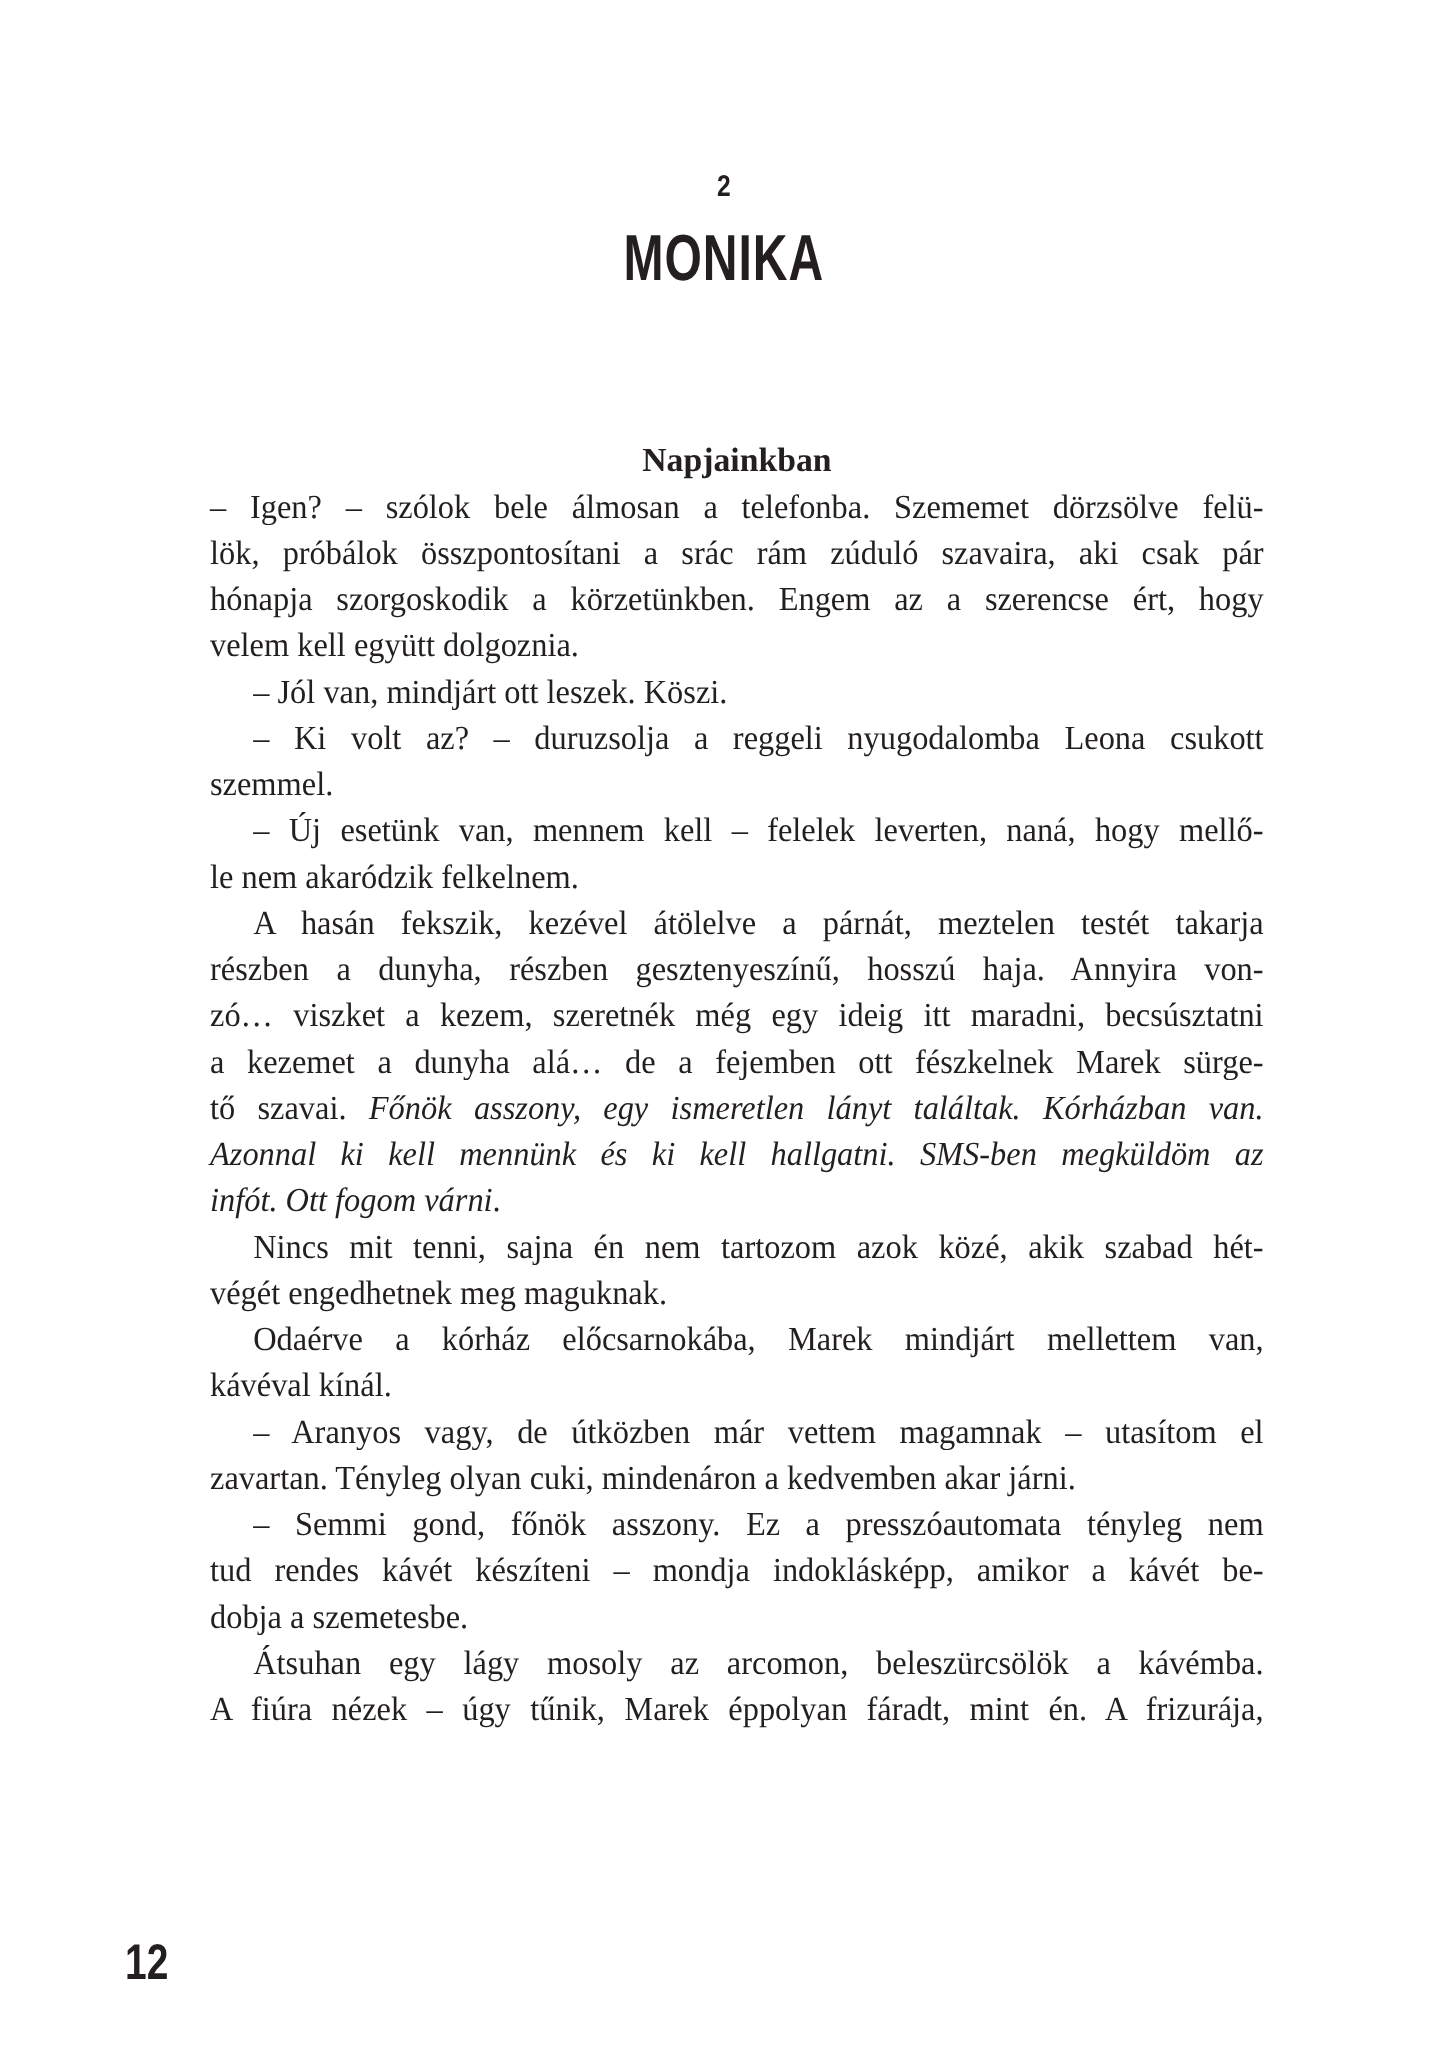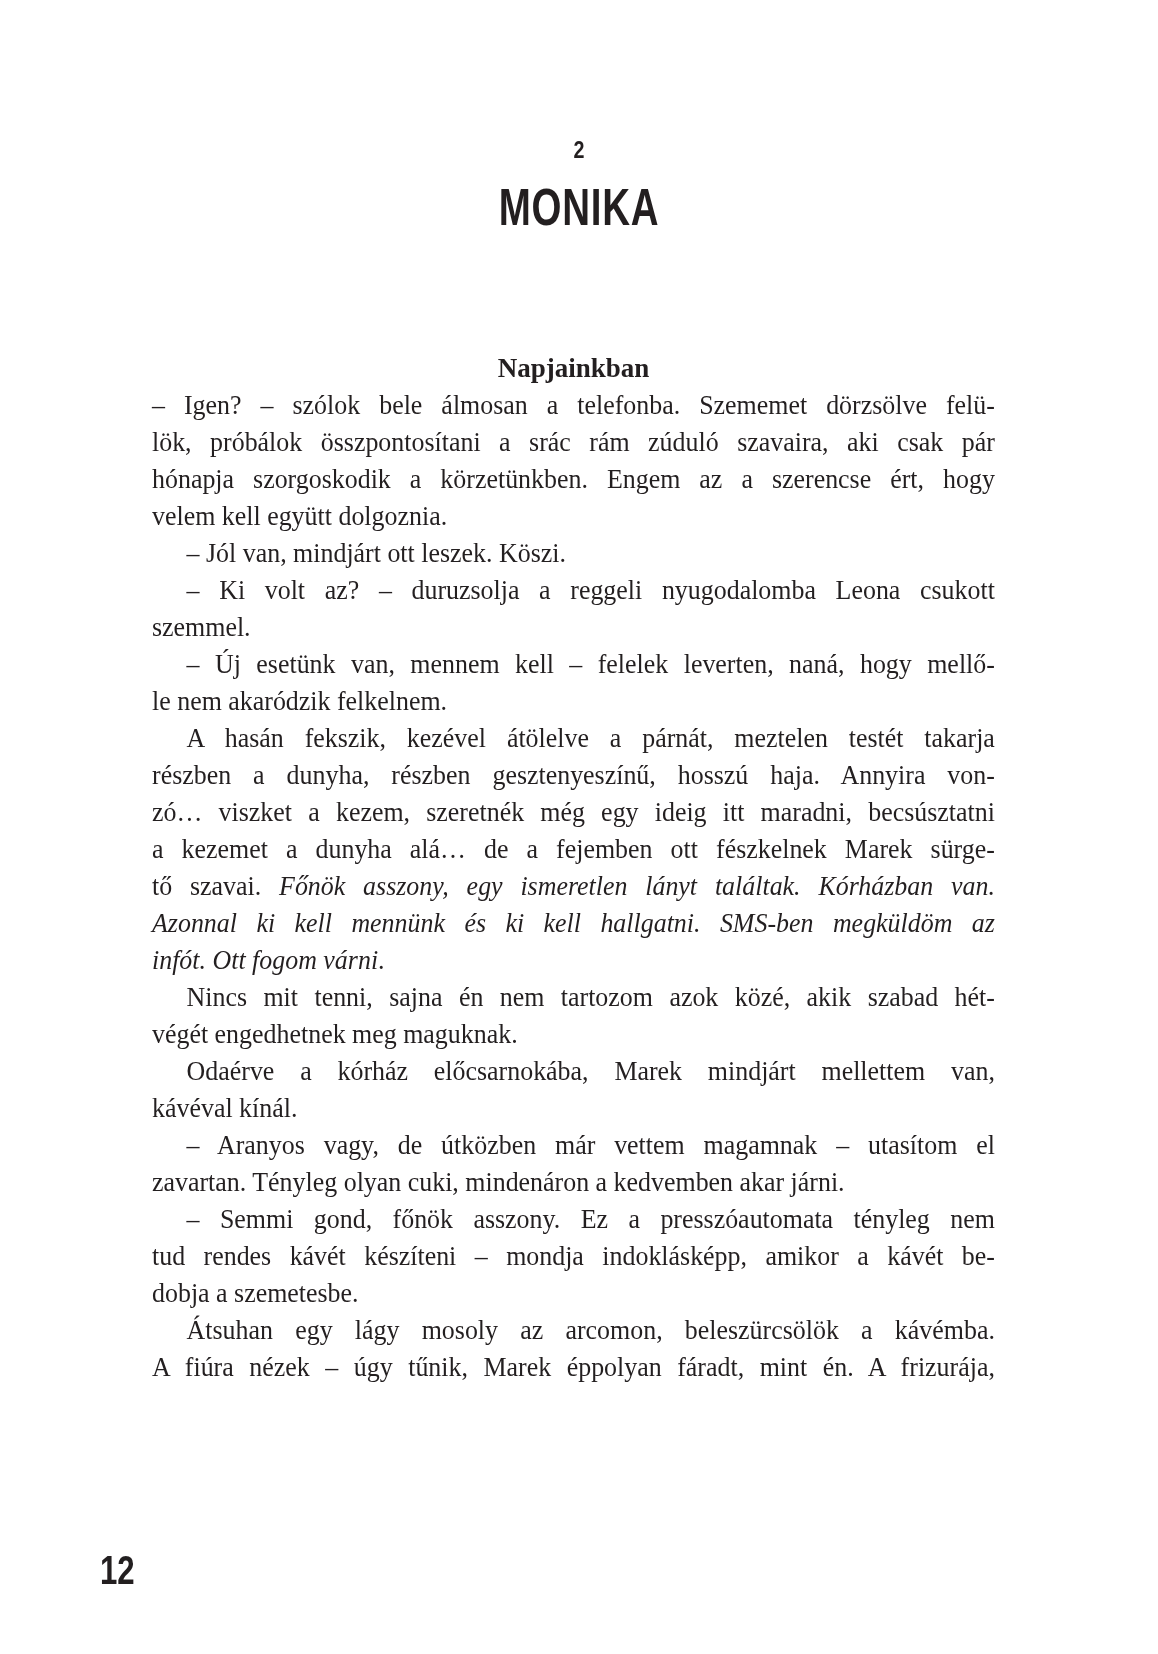--- a/index.html
+++ b/index.html
@@ -37,21 +37,21 @@
       font-weight: bold;
       font-size: 52px;
       line-height: 58px;
       letter-spacing: 1px;
       transform: scaleX(0.74);
       transform-origin: center;
     }
     .text-block {
       position: absolute;
       top: 350px;
-      left: 152px;
+      left: 168px;
       width: 843px;
       font-family: "Liberation Serif", serif;
       font-size: 27px;
     }
     .subheading {
       height: 37px;
       line-height: 37px;
       text-align: center;
       font-weight: bold;
     }

